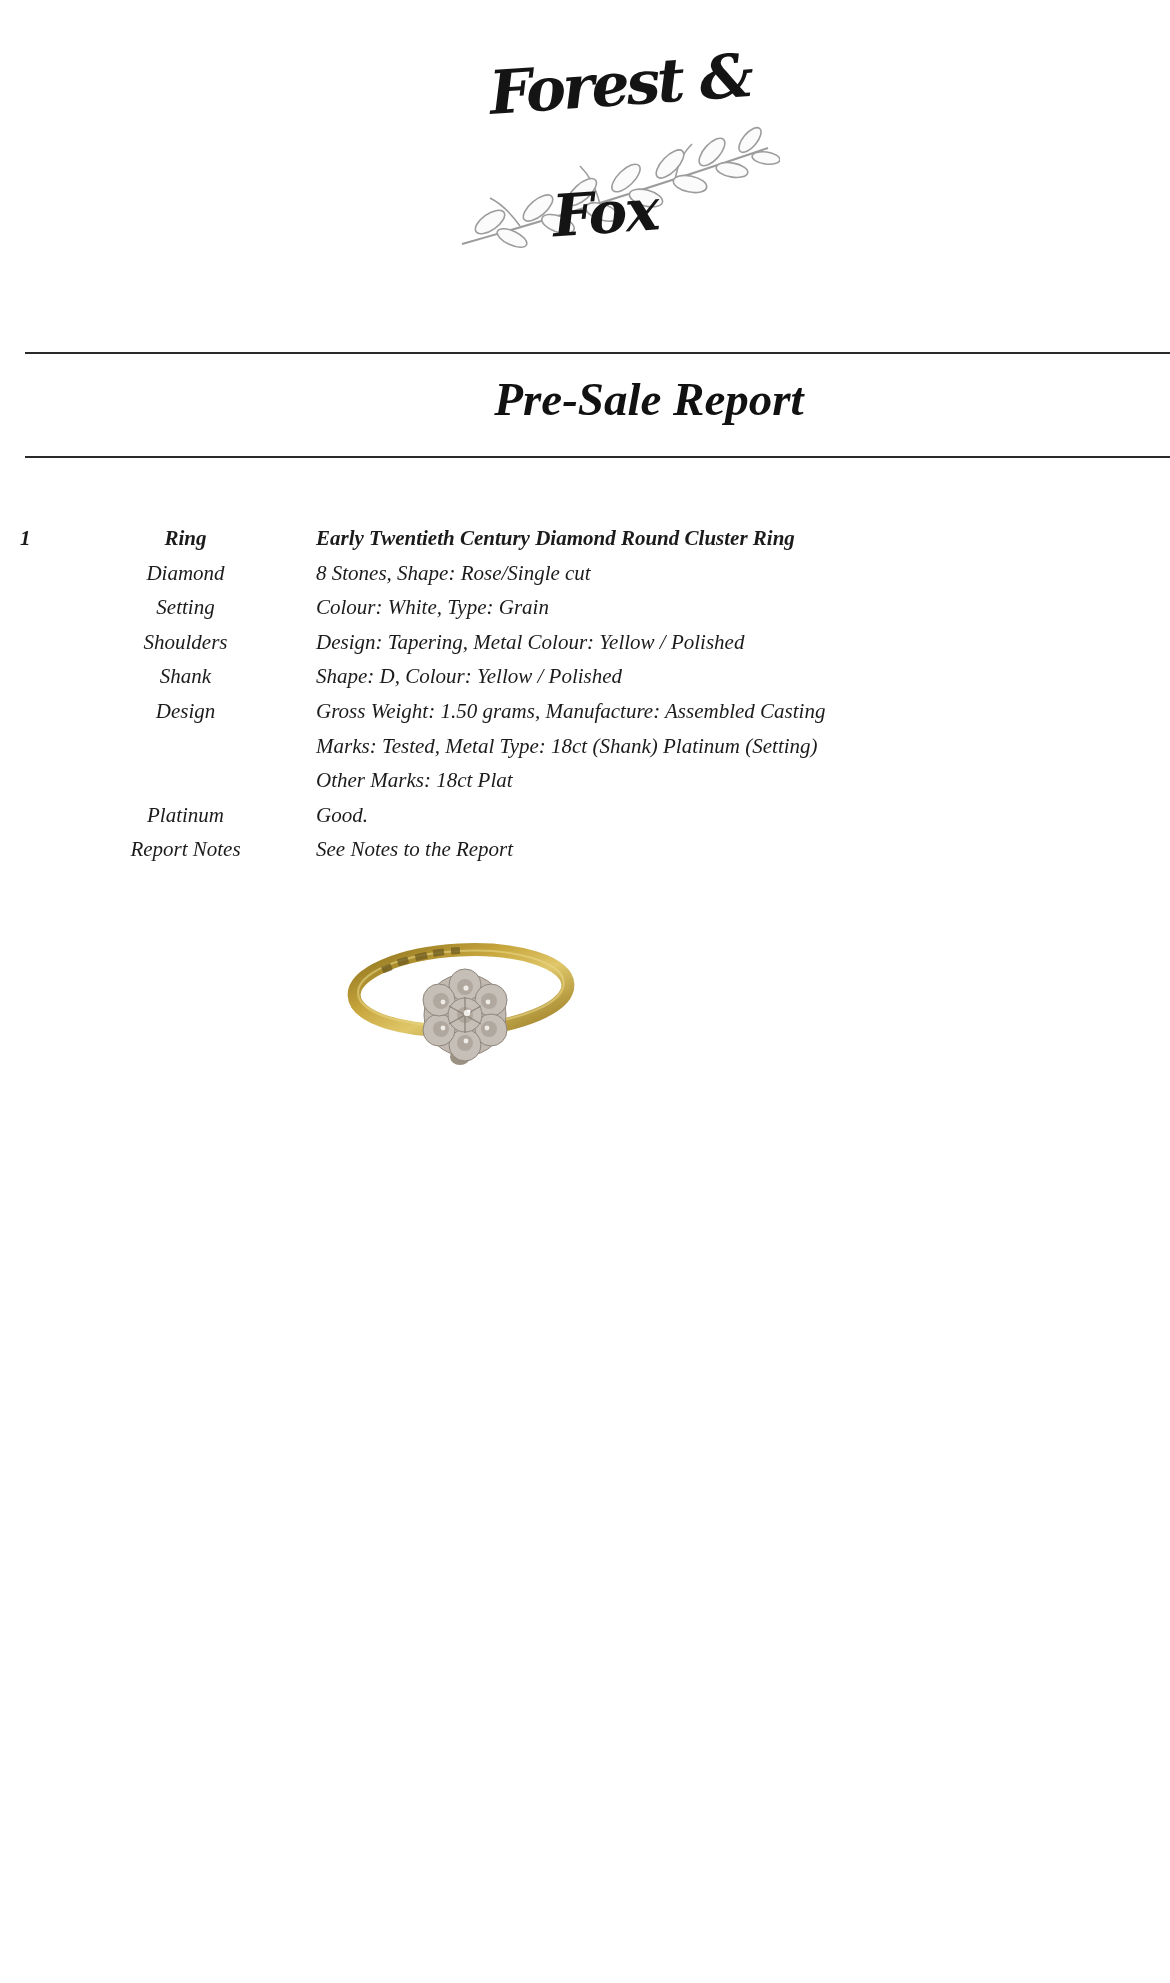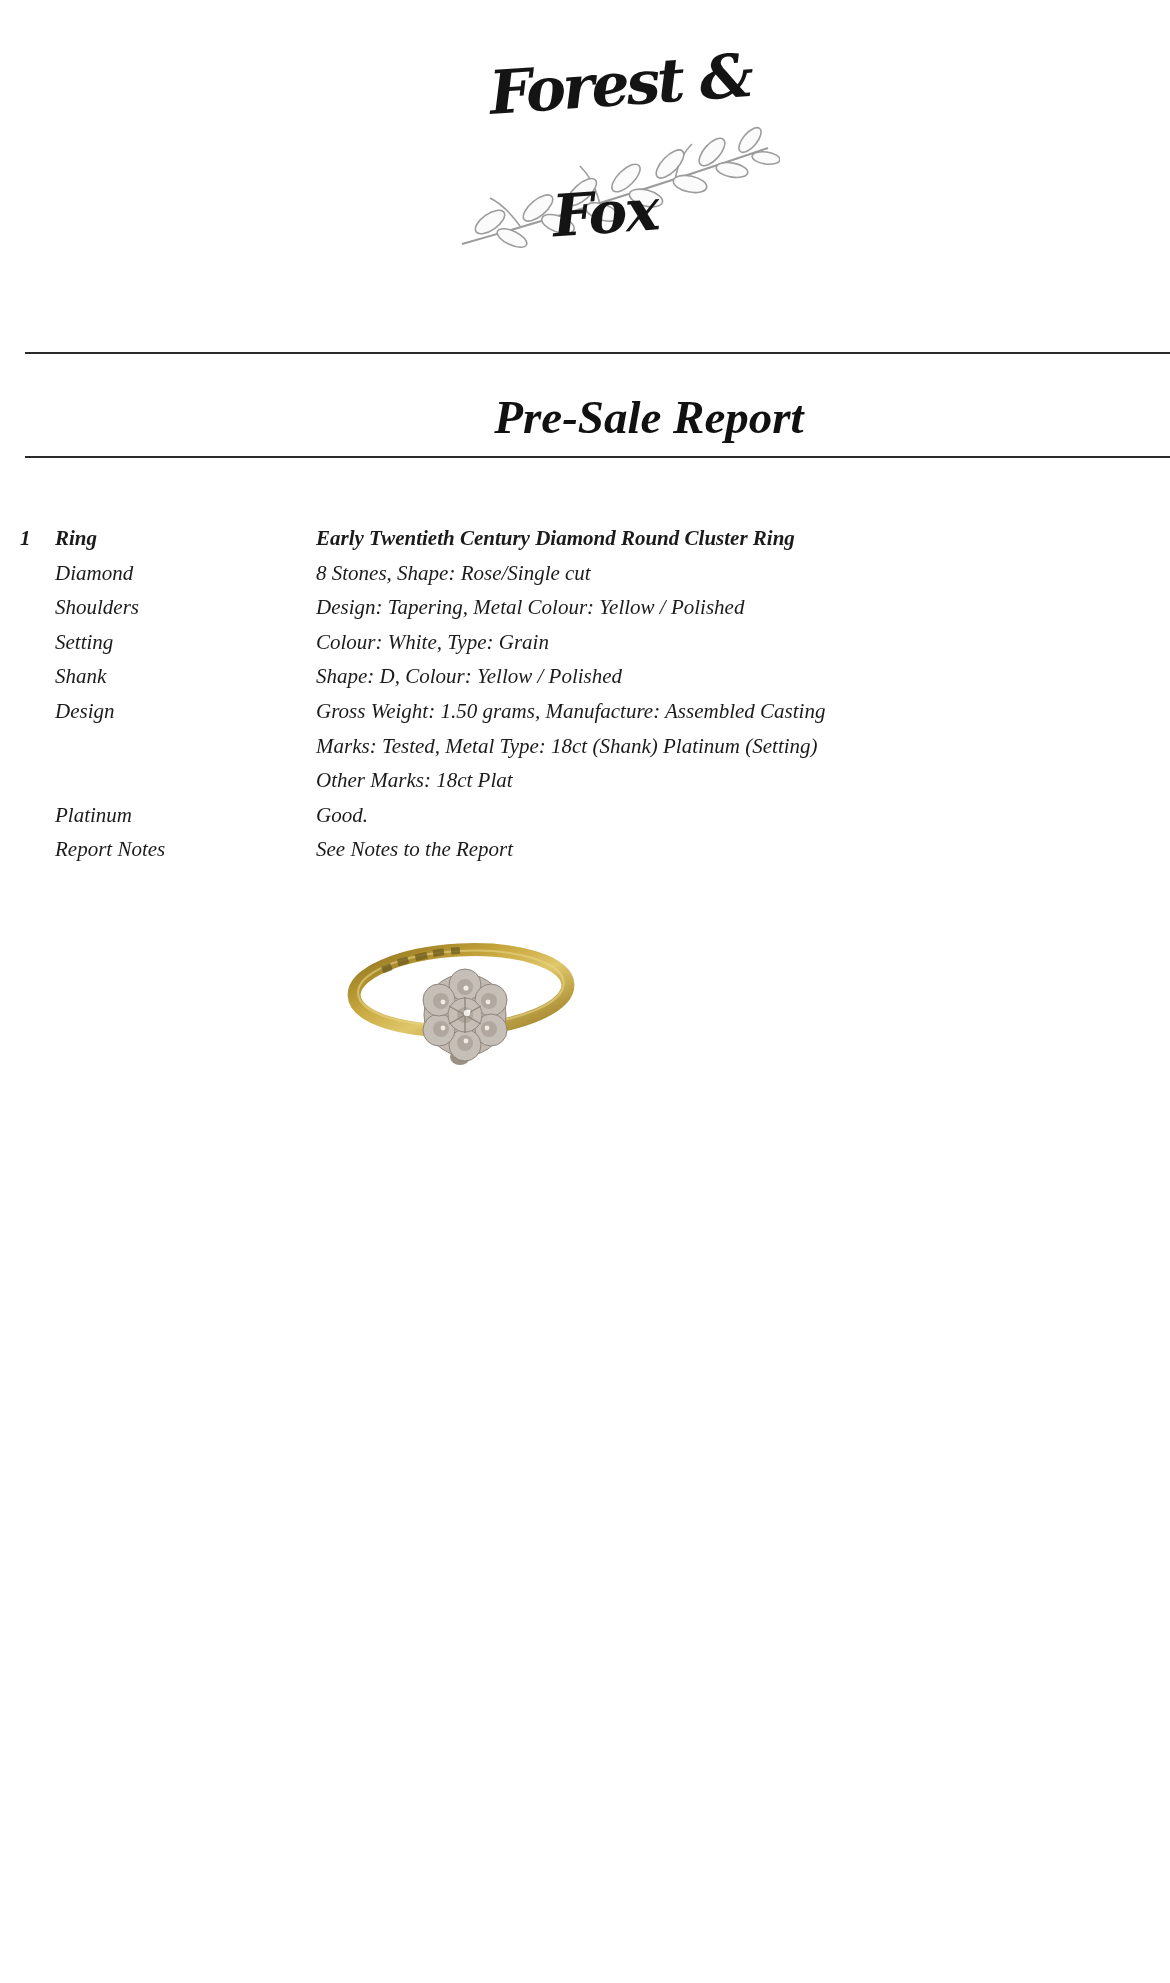--- a/index.html
+++ b/index.html
@@ -30,31 +30,31 @@
     font-size:58px;line-height:70px;letter-spacing:-2px;
     text-align:center;color:#141414;
     transform:rotate(-4deg);
   }
 
   
   .rule{position:absolute;left:25px;right:0px;height:2px;background:#2a2a2a;}
   .rule-top{top:352px;}
   .rule-bottom{top:456px;}
   .title{
-    position:absolute;left:128px;right:0px;top:390px;
+    position:absolute;left:128px;right:0px;top:372px;
     text-align:center;
     font-size:47px;font-weight:bold;font-style:italic;
     letter-spacing:0px;color:#111;
   }
 
   
   .report-table{position:absolute;left:0px;right:0px;top:521px;}
   .t-row{display:flex;line-height:34.6px;font-size:21px;font-style:italic;}
   .c-num{width:55px;padding-left:20px;box-sizing:border-box;}
-  .c-label{width:261px;}
+  .c-label{width:261px;text-align:center;}
   .c-value{flex:1;padding-right:30px;font-family:Liberation Serif, serif;}
   .em{font-weight:bold;}
 
   
   .ring-photo{position:absolute;left:335px;top:935px;width:245px;height:135px;}
 </style>
 </head>
 <body>
 
 <div class="page">
@@ -99,27 +99,27 @@
         <div class="c-label em">Ring</div>
         <div class="c-value em">Early Twentieth Century Diamond Round Cluster Ring</div>
       </div>
       <div class="t-row">
         <div class="c-num"></div>
         <div class="c-label">Diamond</div>
         <div class="c-value">8 Stones, Shape: Rose/Single cut</div>
       </div>
       <div class="t-row">
         <div class="c-num"></div>
+        <div class="c-label">Setting</div>
+        <div class="c-value">Colour: White, Type: Grain</div>
+      </div>
+      <div class="t-row">
+        <div class="c-num"></div>
         <div class="c-label">Shoulders</div>
         <div class="c-value">Design: Tapering, Metal Colour: Yellow / Polished</div>
-      </div>
-      <div class="t-row">
-        <div class="c-num"></div>
-        <div class="c-label">Setting</div>
-        <div class="c-value">Colour: White, Type: Grain</div>
       </div>
       <div class="t-row">
         <div class="c-num"></div>
         <div class="c-label">Shank</div>
         <div class="c-value">Shape: D, Colour: Yellow / Polished</div>
       </div>
       <div class="t-row">
         <div class="c-num"></div>
         <div class="c-label">Design</div>
         <div class="c-value">Gross Weight: 1.50 grams, Manufacture: Assembled Casting</div>

